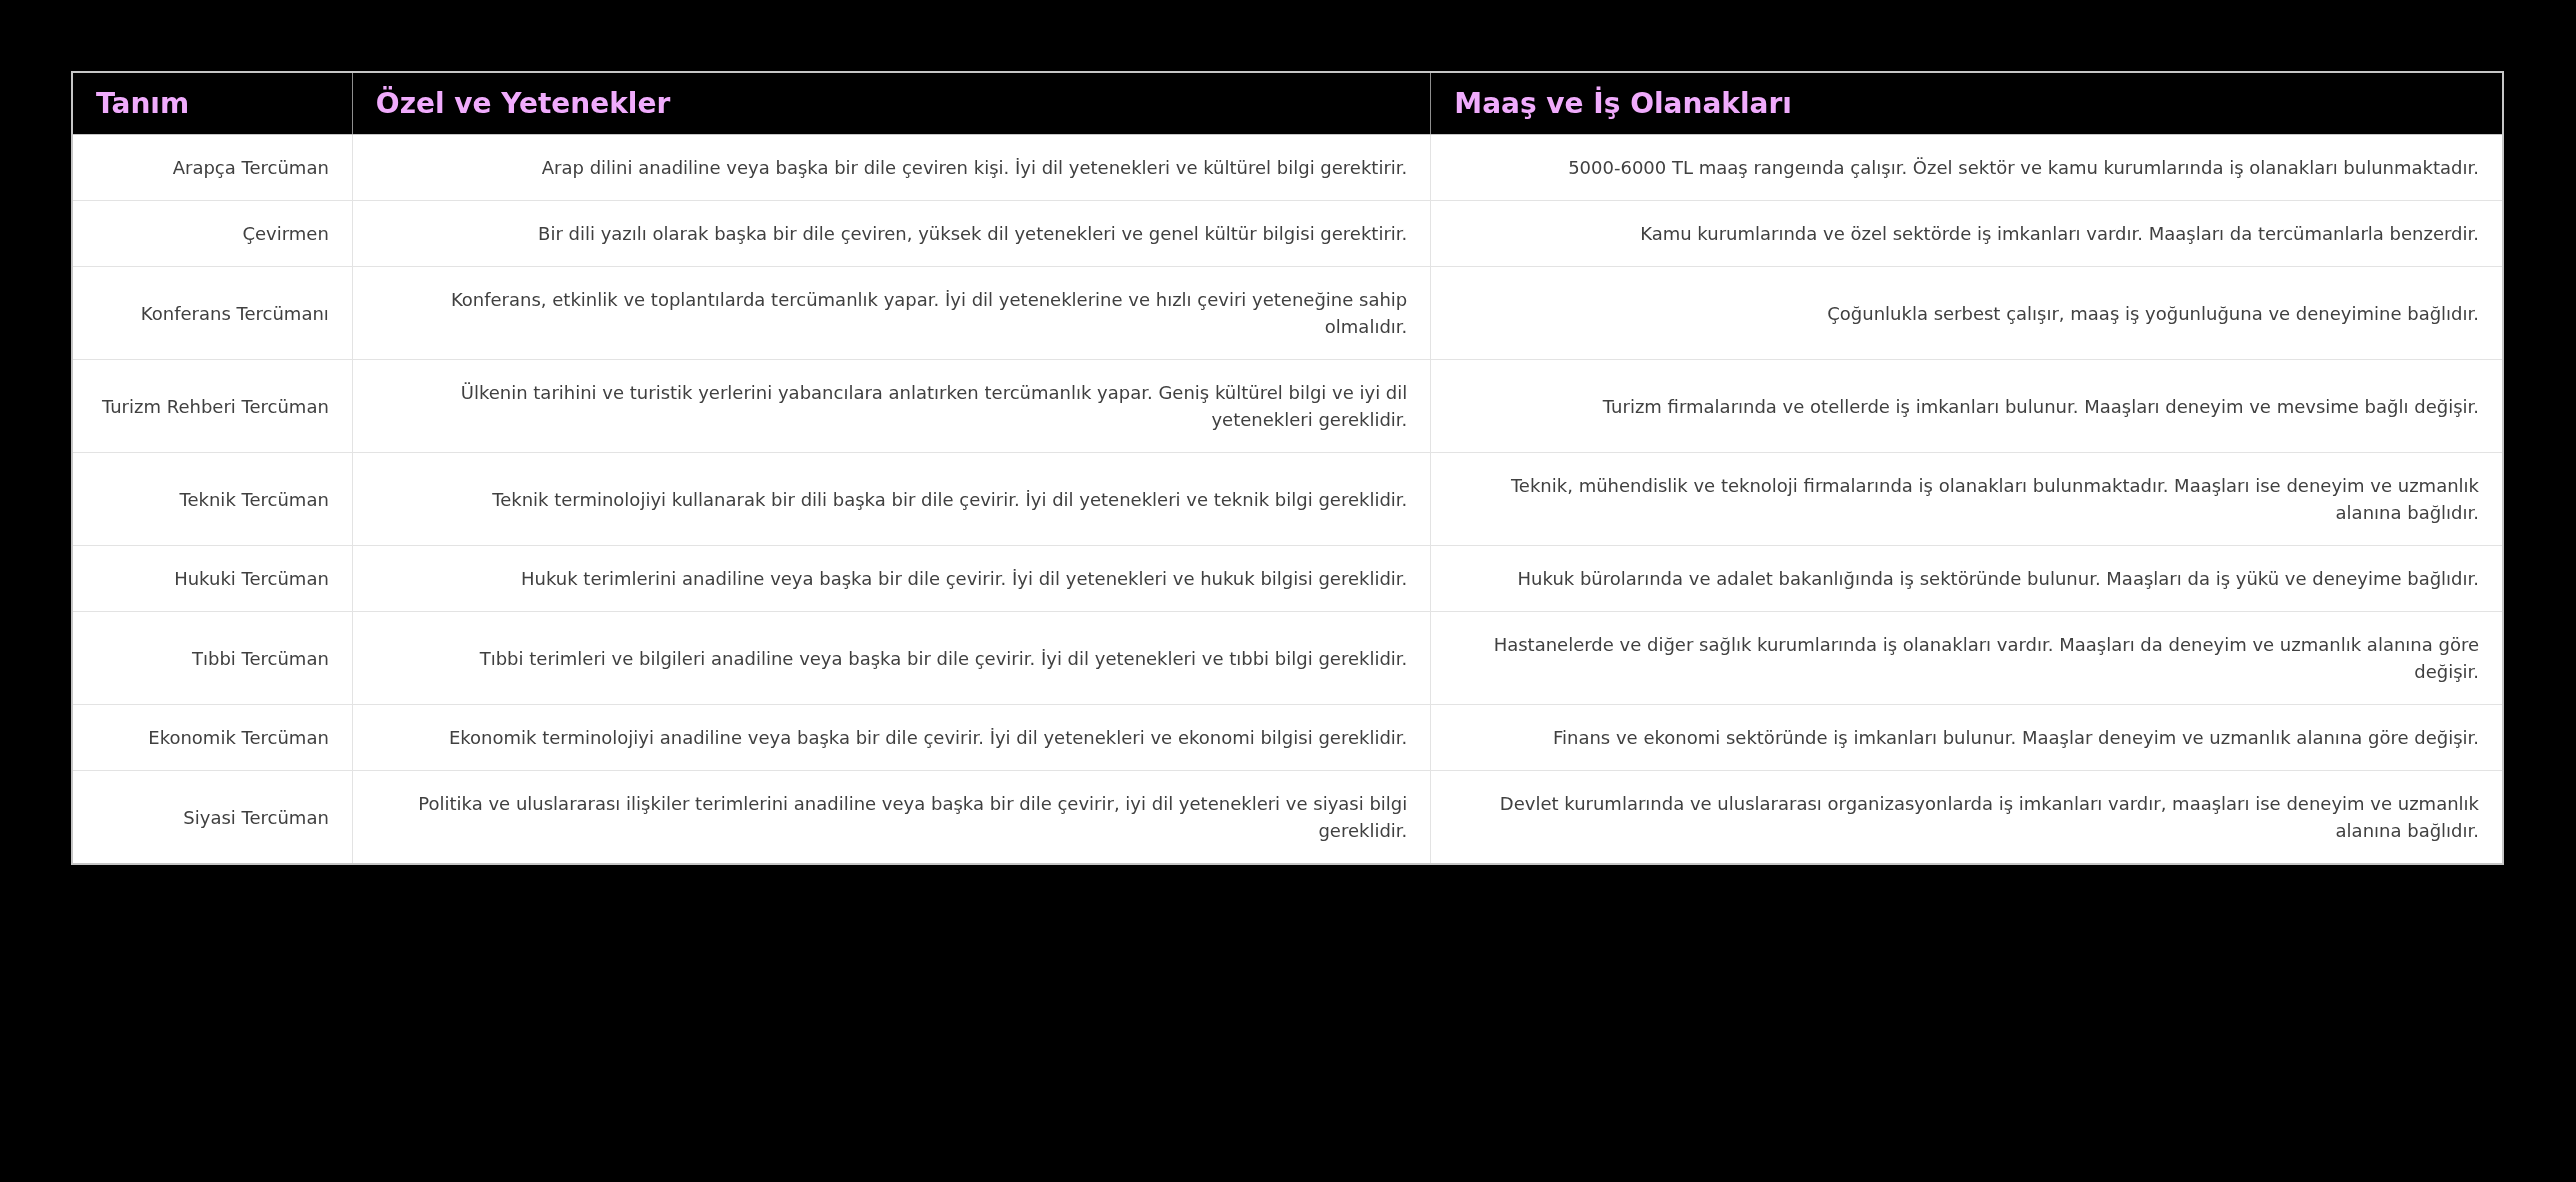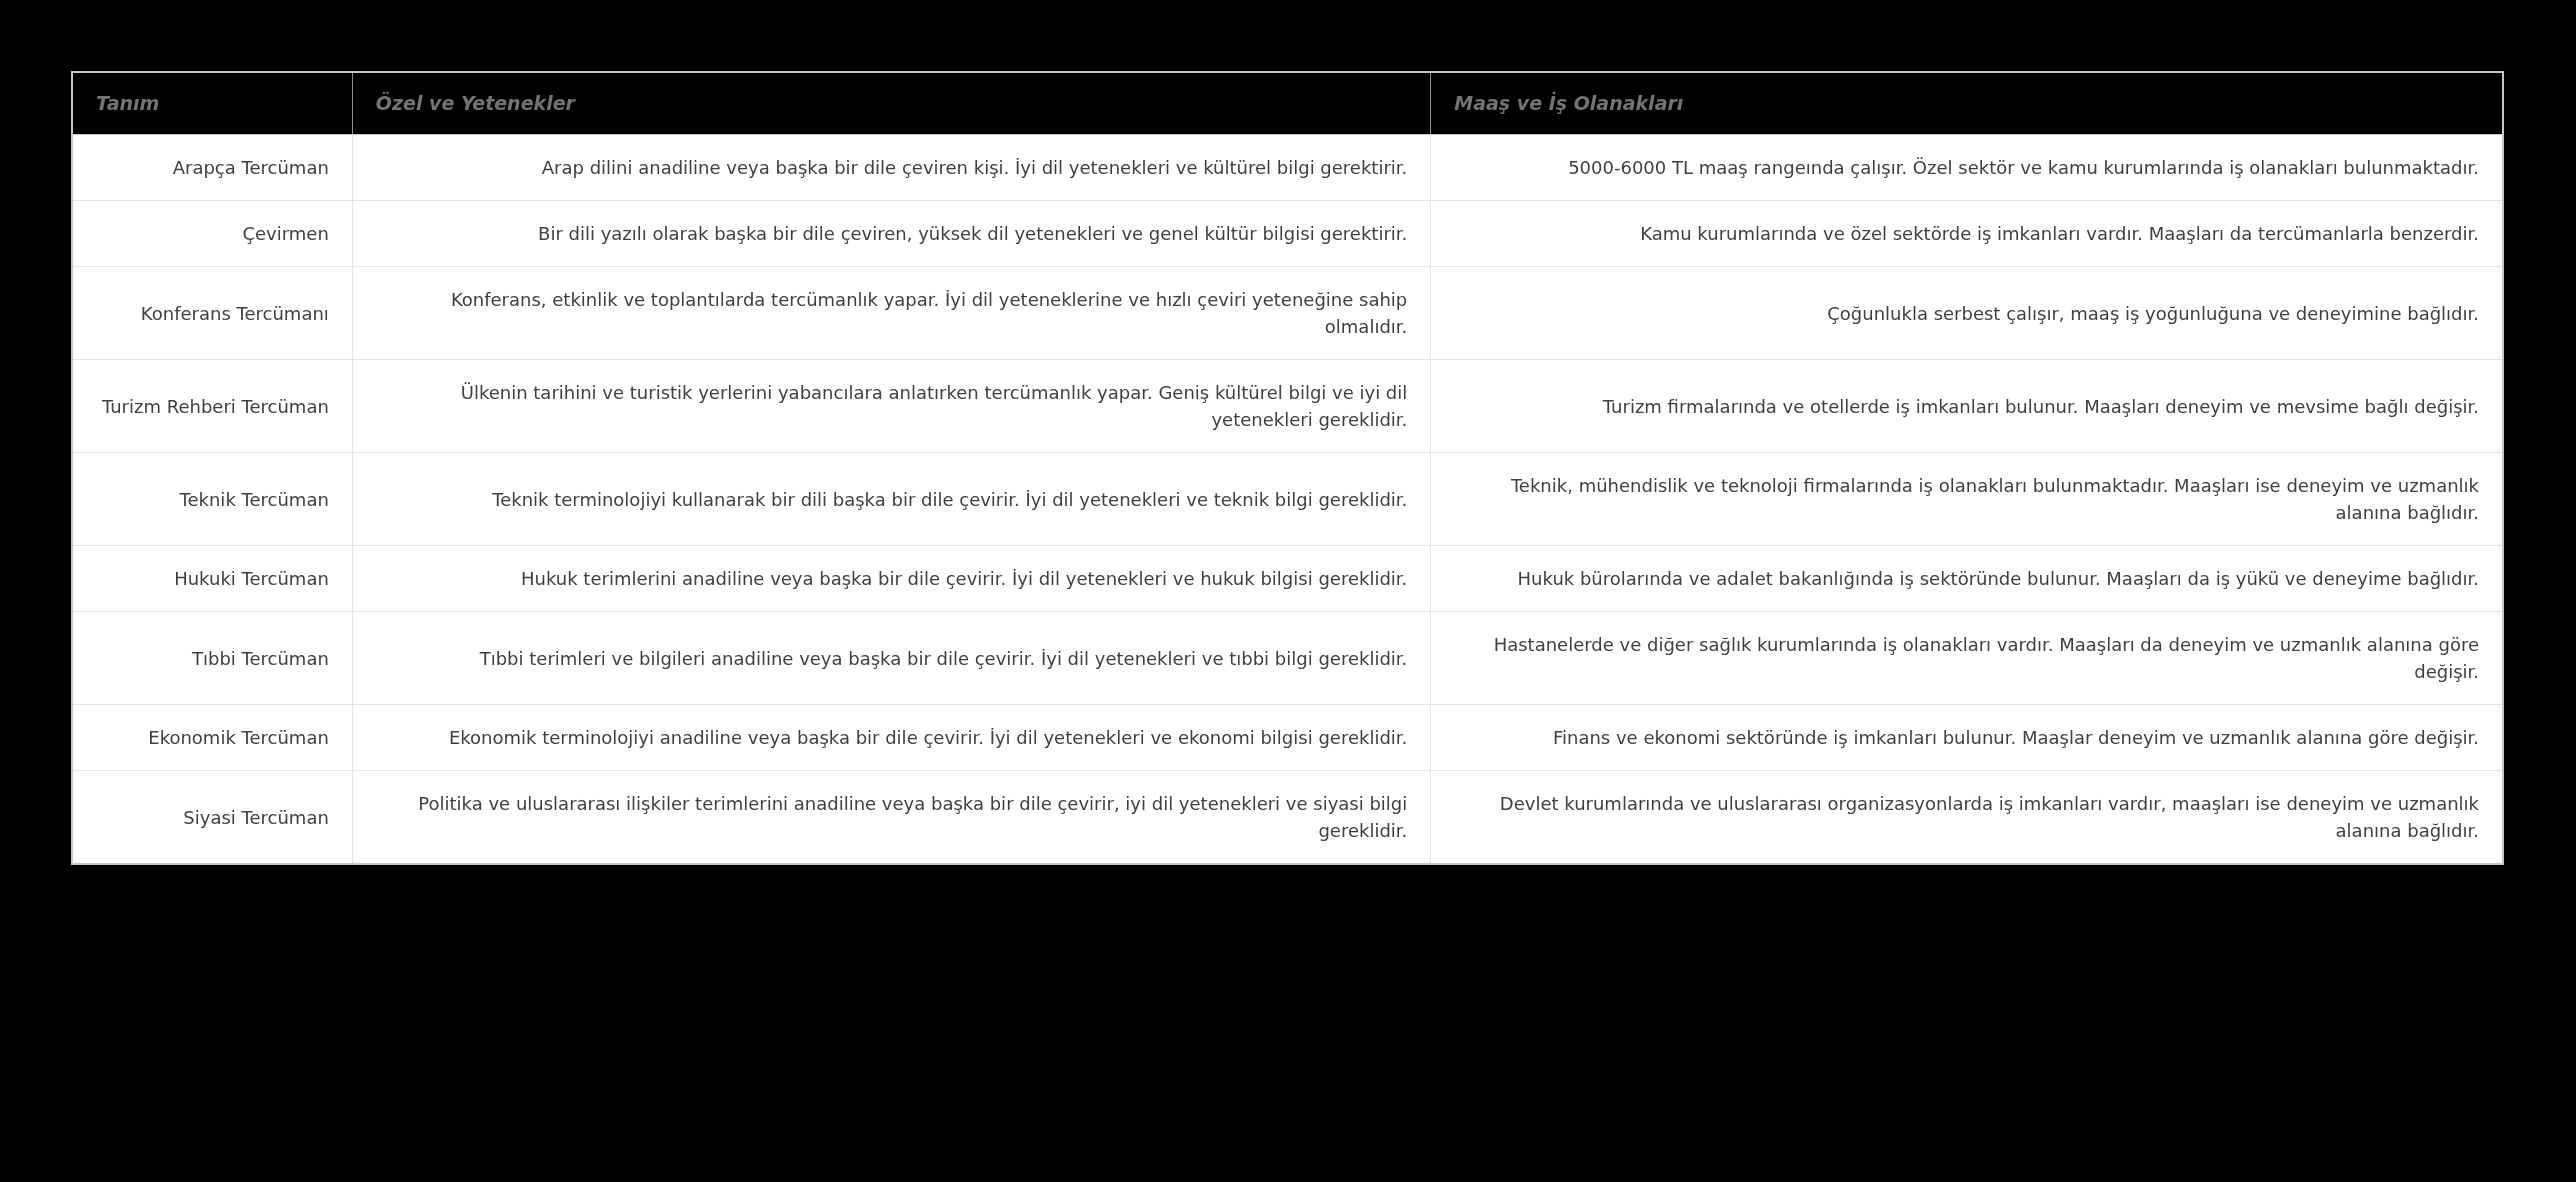--- a/index.html
+++ b/index.html
@@ -36,28 +36,27 @@
     border-bottom: 1.9px solid #c6c6c6;
   }
   table.jobs {
     width: 100%;
     border-collapse: collapse;
     background: #ffffff;
     table-layout: fixed;
   }
   table.jobs thead th {
     background: #000000;
-    color: #737373;
+    color: #f0abfc;
     text-align: left;
-    font-size: 19px;
+    font-size: 28px;
     font-weight: bold;
     line-height: 27px;
     padding: 17px 23px;
     border-bottom: 1.9px solid #c6c6c6;
-    font-style: italic;
   }
   table.jobs thead th + th {
     border-left: 1.9px solid #8f8f8f;
   }
   table.jobs tbody td {
     background: #ffffff;
     color: #404040;
     font-size: 18px;
     line-height: 27px;
     padding: 19px 23px;

